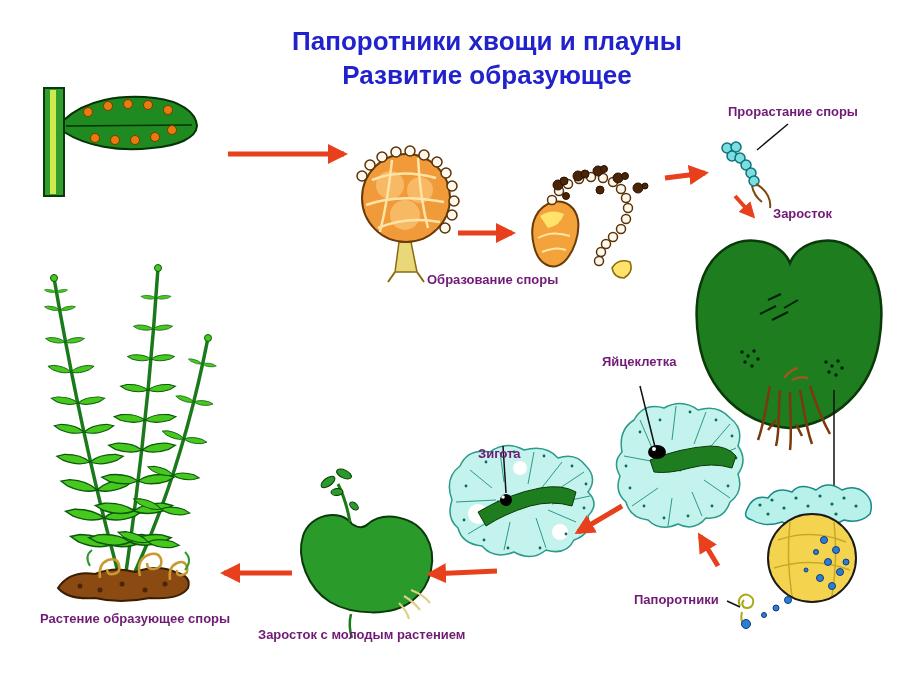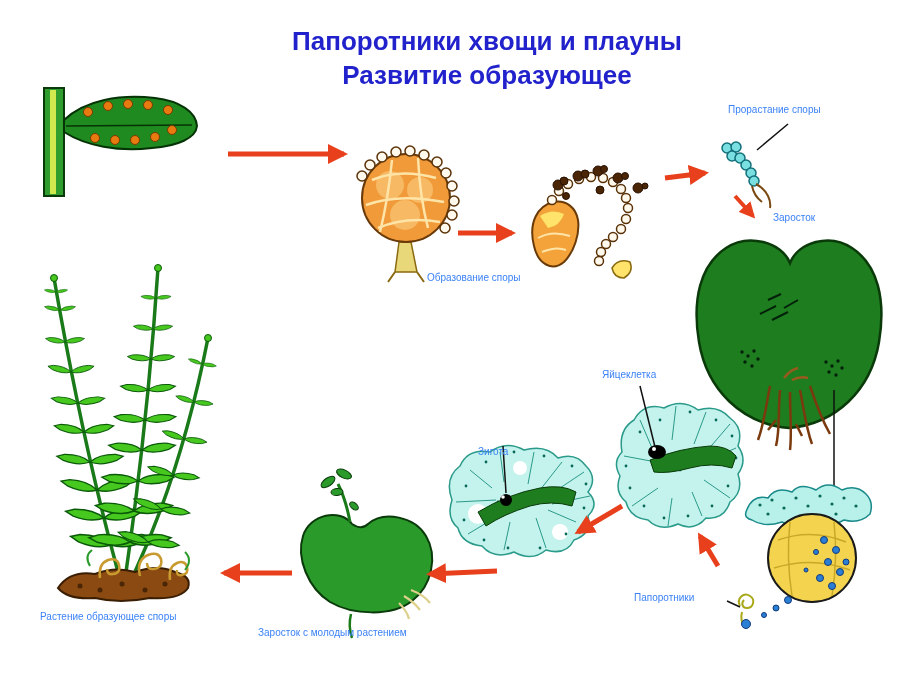--- a/index.html
+++ b/index.html
@@ -1,21 +1,21 @@
 <!DOCTYPE html>
 <html><head>
 <meta charset="utf-8">
 <style>
   html,body{margin:0;padding:0;background:#ffffff;}
   .stage{position:relative;width:910px;height:683px;background:#ffffff;overflow:hidden;
          font-family:"Liberation Sans",sans-serif;}
   .art{position:absolute;left:0;top:0;}
   .title{position:absolute;left:12px;top:24px;width:100%;text-align:center;
          font-size:26px;font-weight:bold;color:#2222cc;line-height:34px;padding-left:20px;}
-  .lbl{position:absolute;font-size:10px;font-weight:normal;color:#3b82f6;white-space:nowrap;}
+  .lbl{position:absolute;font-size:13px;font-weight:bold;color:#701a75;white-space:nowrap;}
 </style>
 </head>
 <body>
 
 <div class="stage">
 
 <svg class="art" width="910" height="683" viewBox="0 0 910 683">
   <defs>
     <marker id="ah" viewBox="0 0 10 10" refX="8" refY="5" markerWidth="4" markerHeight="4" orient="auto-start-reverse">
       <path d="M0,0 L10,5 L0,10 Z" fill="#e8401c"></path>
@@ -411,21 +411,21 @@
     <line x1="727" y1="601" x2="740" y2="607"></line>
   </g>
 </svg>
 
 <div class="title">
   <div>Папоротники хвощи и плауны</div>
   <div>Развитие образующее</div>
 </div>
 
 <div class="lbl" style="left:728px;top:104px">Прорастание споры</div>
-<div class="lbl" style="left:773px;top:212px">Заросток</div>
+<div class="lbl" style="left:773px;top:206px">Заросток</div>
 <div class="lbl" style="left:427px;top:272px">Образование споры</div>
-<div class="lbl" style="left:602px;top:369px">Яйцеклетка</div>
+<div class="lbl" style="left:602px;top:354px">Яйцеклетка</div>
 <div class="lbl" style="left:478px;top:446px">Зигота</div>
 <div class="lbl" style="left:634px;top:592px">Папоротники</div>
 <div class="lbl" style="left:40px;top:611px">Растение образующее споры</div>
 <div class="lbl" style="left:258px;top:627px">Заросток с молодым растением</div>
 
 </div>
 
 </body></html>

